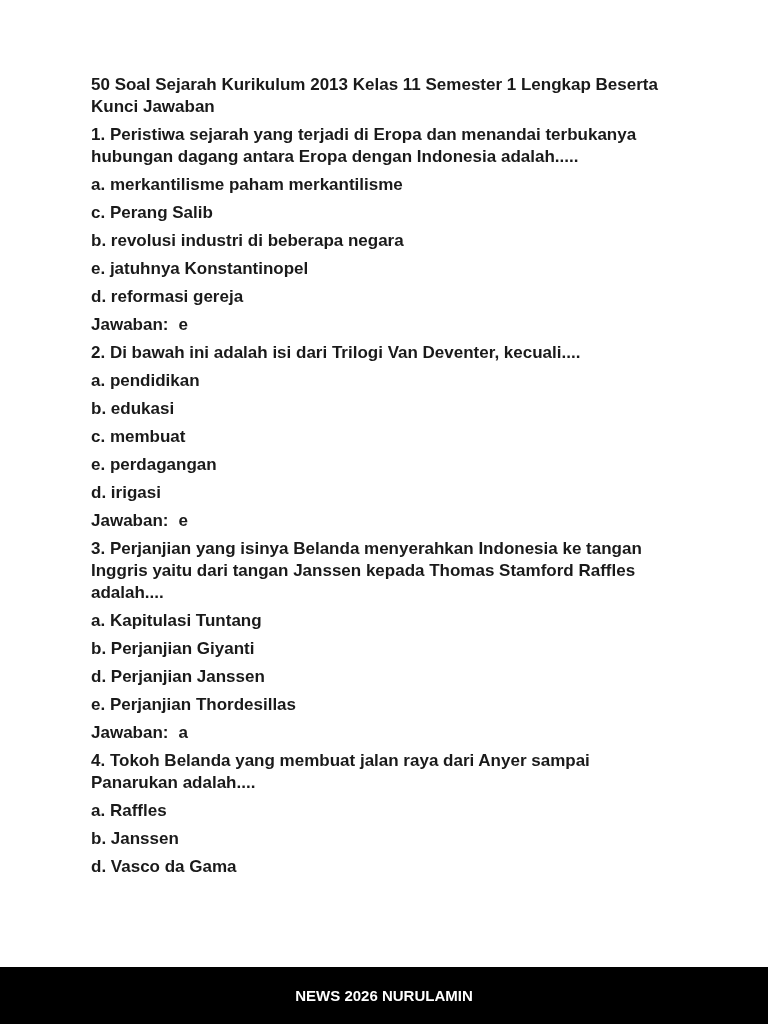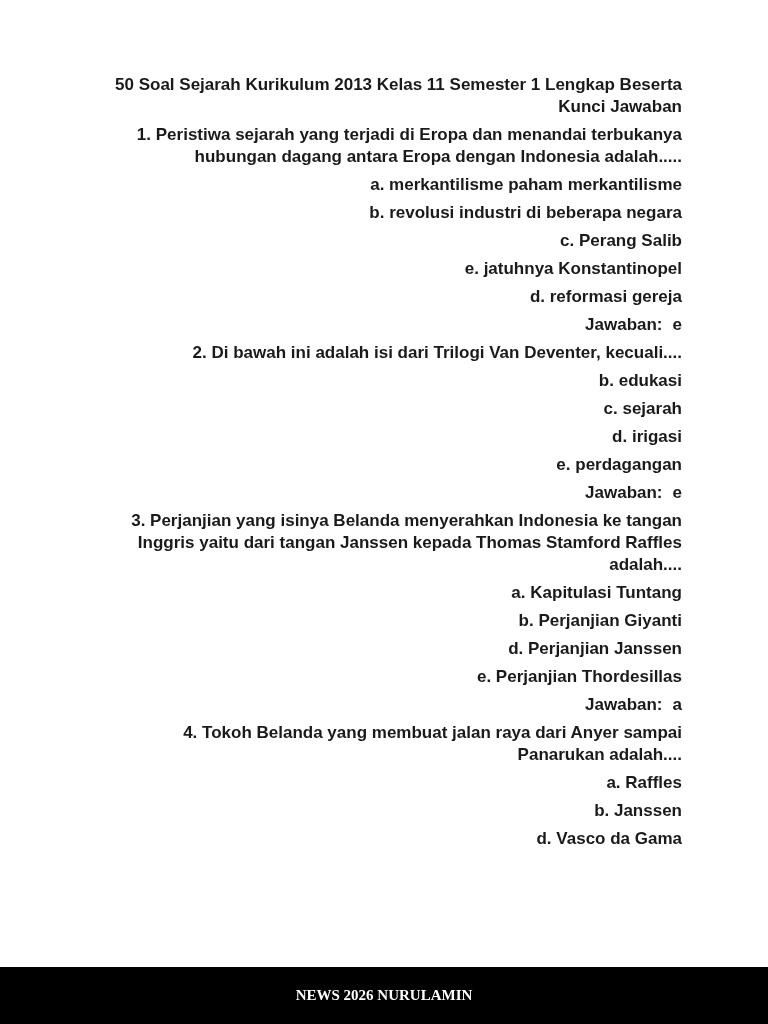--- a/index.html
+++ b/index.html
@@ -26,67 +26,67 @@
     left: 0;
     box-sizing: border-box;
     width: 768px;
     padding: 74px 86px 0 91px;
     color: #1a1a1a;
     font-weight: bold;
     font-size: 17px;
     line-height: 22px;
   }
   .para {
-    margin: 0 0 6px 12px;
+    margin: 0 0 6px 0;
     white-space: pre-line;
-    text-align: right;
   }
   .answer-row .answer-value {
     margin-left: 10px;
   }
   .footer {
     position: absolute;
     left: 0;
     bottom: 0;
     width: 768px;
     height: 57px;
     background: #000000;
     display: flex;
     align-items: center;
     justify-content: center;
   }
   .footer span {
     color: #ffffff;
-    font-family: Liberation Serif, serif;
+    font-family: Liberation Sans, sans-serif;
     font-weight: bold;
     font-size: 15px;
     letter-spacing: 0px;
   }
 </style>
 </head>
 <body>
 
 <div class="page">
   <div class="content">
     <p class="para">50 Soal Sejarah Kurikulum 2013 Kelas 11 Semester 1 Lengkap Beserta
 Kunci Jawaban</p>
     <div id="questions">
         <p class="para">1. Peristiwa sejarah yang terjadi di Eropa dan menandai terbukanya
 hubungan dagang antara Eropa dengan Indonesia adalah.....</p>
         <p class="para">a. merkantilisme paham merkantilisme</p>
+        <p class="para">c. Perang Salib</p>
         <p class="para">b. revolusi industri di beberapa negara</p>
-        <p class="para">c. Perang Salib</p>
         <p class="para">e. jatuhnya Konstantinopel</p>
         <p class="para">d. reformasi gereja</p>
         <p class="para answer-row"><span>Jawaban:</span><span class="answer-value">e</span></p>
         <p class="para">2. Di bawah ini adalah isi dari Trilogi Van Deventer, kecuali....</p>
+        <p class="para">a. pendidikan</p>
         <p class="para">b. edukasi</p>
-        <p class="para">c. sejarah</p>
+        <p class="para">c. membuat</p>
+        <p class="para">e. perdagangan</p>
         <p class="para">d. irigasi</p>
-        <p class="para">e. perdagangan</p>
         <p class="para answer-row"><span>Jawaban:</span><span class="answer-value">e</span></p>
         <p class="para">3. Perjanjian yang isinya Belanda menyerahkan Indonesia ke tangan
 Inggris yaitu dari tangan Janssen kepada Thomas Stamford Raffles
 adalah....</p>
         <p class="para">a. Kapitulasi Tuntang</p>
         <p class="para">b. Perjanjian Giyanti</p>
         <p class="para">d. Perjanjian Janssen</p>
         <p class="para">e. Perjanjian Thordesillas</p>
         <p class="para answer-row"><span>Jawaban:</span><span class="answer-value">a</span></p>
         <p class="para">4. Tokoh Belanda yang membuat jalan raya dari Anyer sampai

